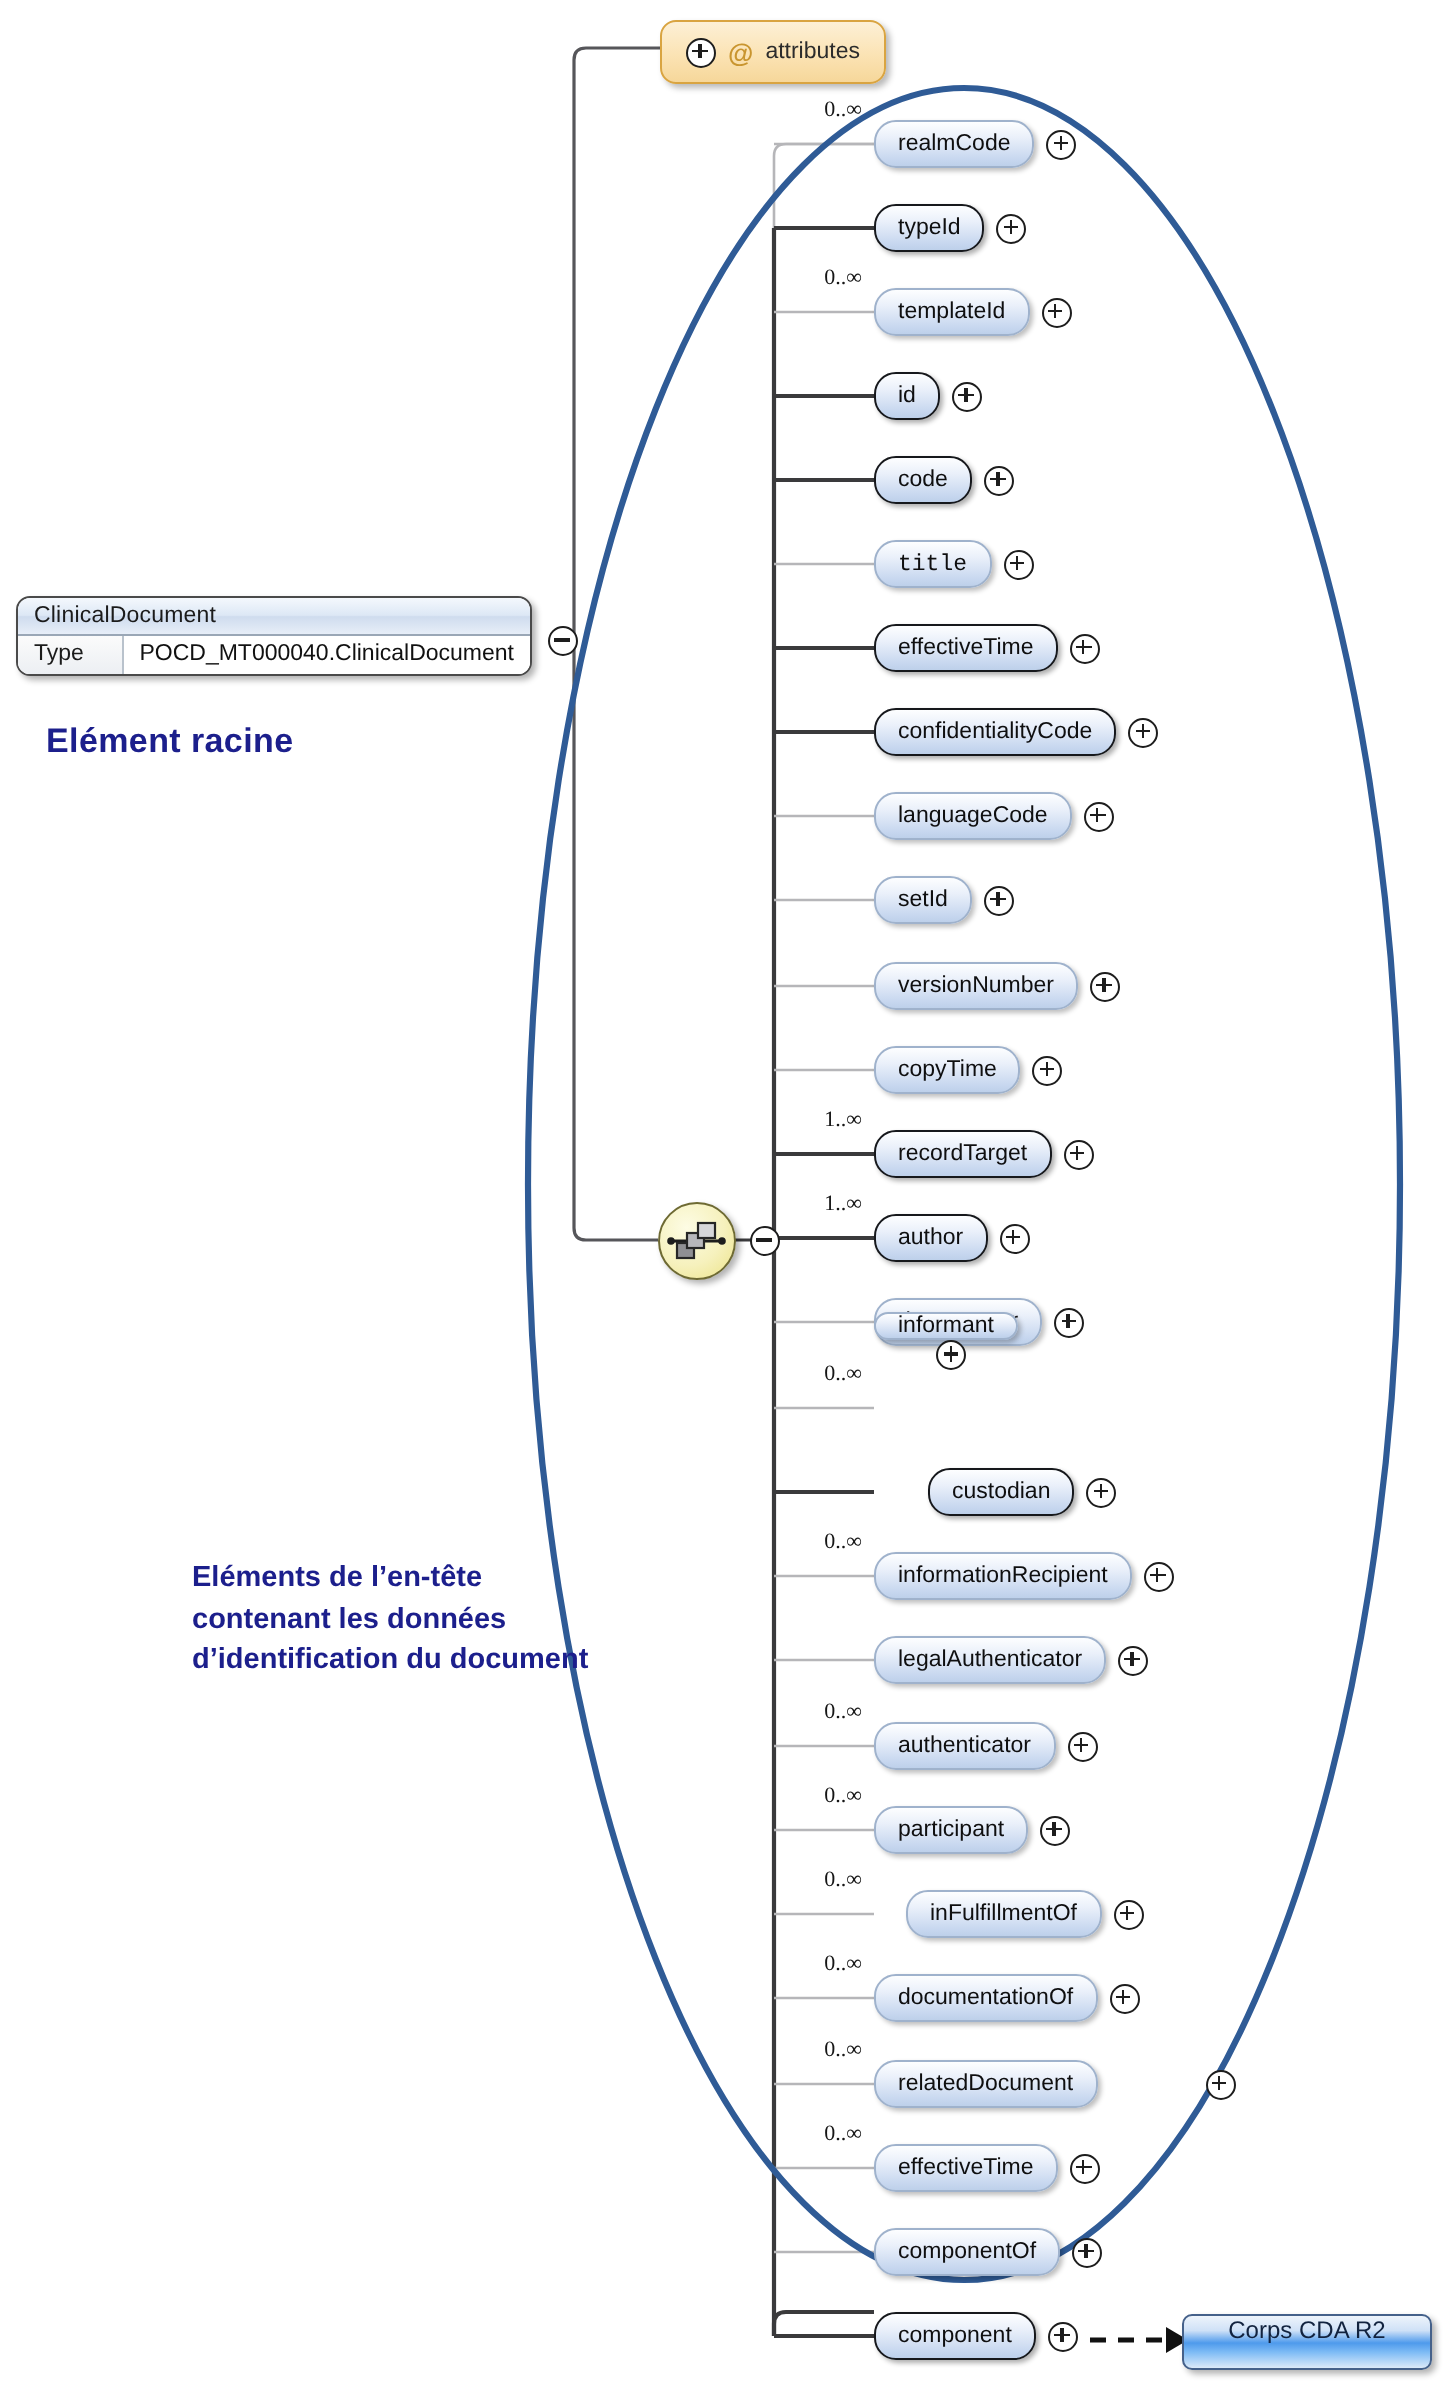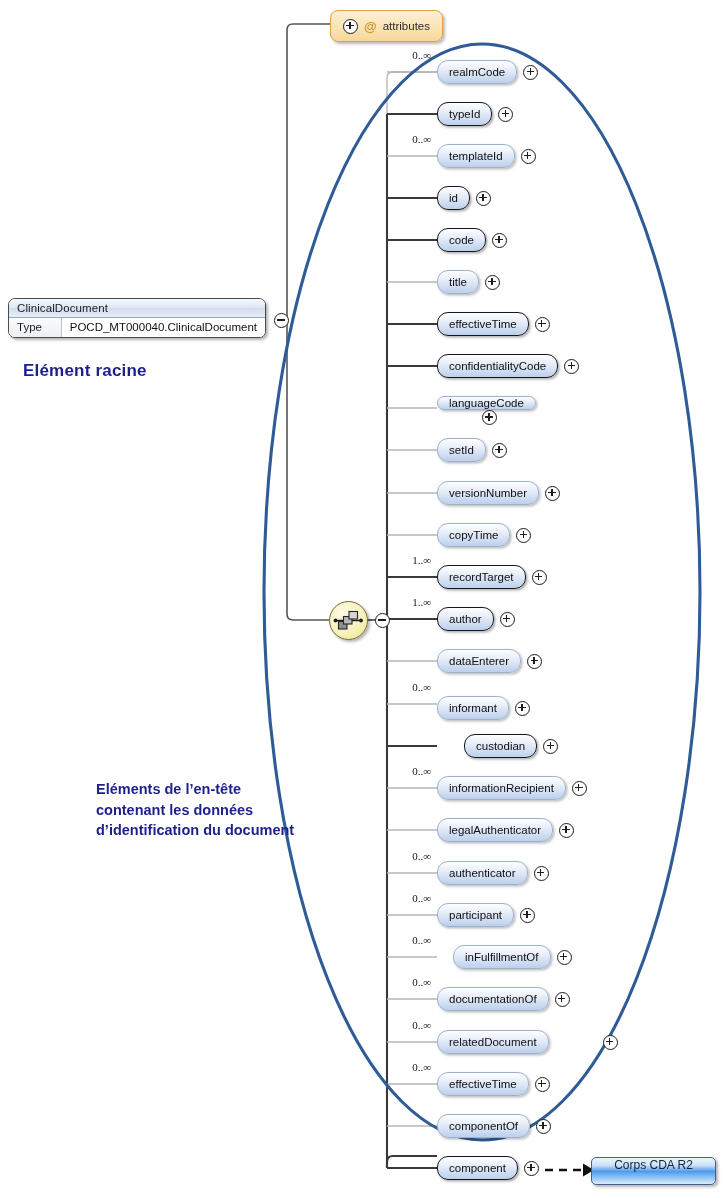--- a/index.html
+++ b/index.html
@@ -197,33 +197,33 @@
         <span class="badge plus"></span>
       </div>
       <div class="elem req" style="left: 437px; top: 186px;">
         <span class="pill">id</span>
         <span class="badge plus"></span>
       </div>
       <div class="elem req" style="left: 437px; top: 228px;">
         <span class="pill">code</span>
         <span class="badge plus"></span>
       </div>
-      <div class="elem" style="left: 437px; top: 270px;">
+      <div class="elem" style="left: 437px; top: 270px; font-family: Liberation Mono, monospace;">
         <span class="pill">title</span>
         <span class="badge plus"></span>
       </div>
       <div class="elem req" style="left: 437px; top: 312px;">
         <span class="pill">effectiveTime</span>
         <span class="badge plus"></span>
       </div>
       <div class="elem req" style="left: 437px; top: 354px;">
         <span class="pill">confidentialityCode</span>
         <span class="badge plus"></span>
       </div>
-      <div class="elem" style="left: 437px; top: 396px; flex-direction: column;">
+      <div class="elem" style="left: 437px; top: 396px;">
         <span class="pill">languageCode</span>
         <span class="badge plus"></span>
       </div>
       <div class="elem" style="left: 437px; top: 438px;">
         <span class="pill">setId</span>
         <span class="badge plus"></span>
       </div>
       <div class="elem" style="left: 437px; top: 481px;">
         <span class="pill">versionNumber</span>
         <span class="badge plus"></span>
@@ -240,21 +240,21 @@
       <div class="card" style="left: 375px; top: 596px; width: 56px;">1..∞</div>
       <div class="elem req" style="left: 437px; top: 607px;">
         <span class="pill">author</span>
         <span class="badge plus"></span>
       </div>
       <div class="elem" style="left: 437px; top: 649px;">
         <span class="pill">dataEnterer</span>
         <span class="badge plus"></span>
       </div>
       <div class="card" style="left: 375px; top: 681px; width: 56px;">0..∞</div>
-      <div class="elem" style="left: 437px; top: 696px;">
+      <div class="elem" style="left: 437px; top: 656px; flex-direction: column;">
         <span class="pill">informant</span>
         <span class="badge plus"></span>
       </div>
       <div class="elem req" style="left: 423px; top: 734px; padding-left: 41px;">
         <span class="pill">custodian</span>
         <span class="badge plus"></span>
       </div>
       <div class="card" style="left: 375px; top: 765px; width: 56px;">0..∞</div>
       <div class="elem" style="left: 437px; top: 776px;">
         <span class="pill">informationRecipient</span>

